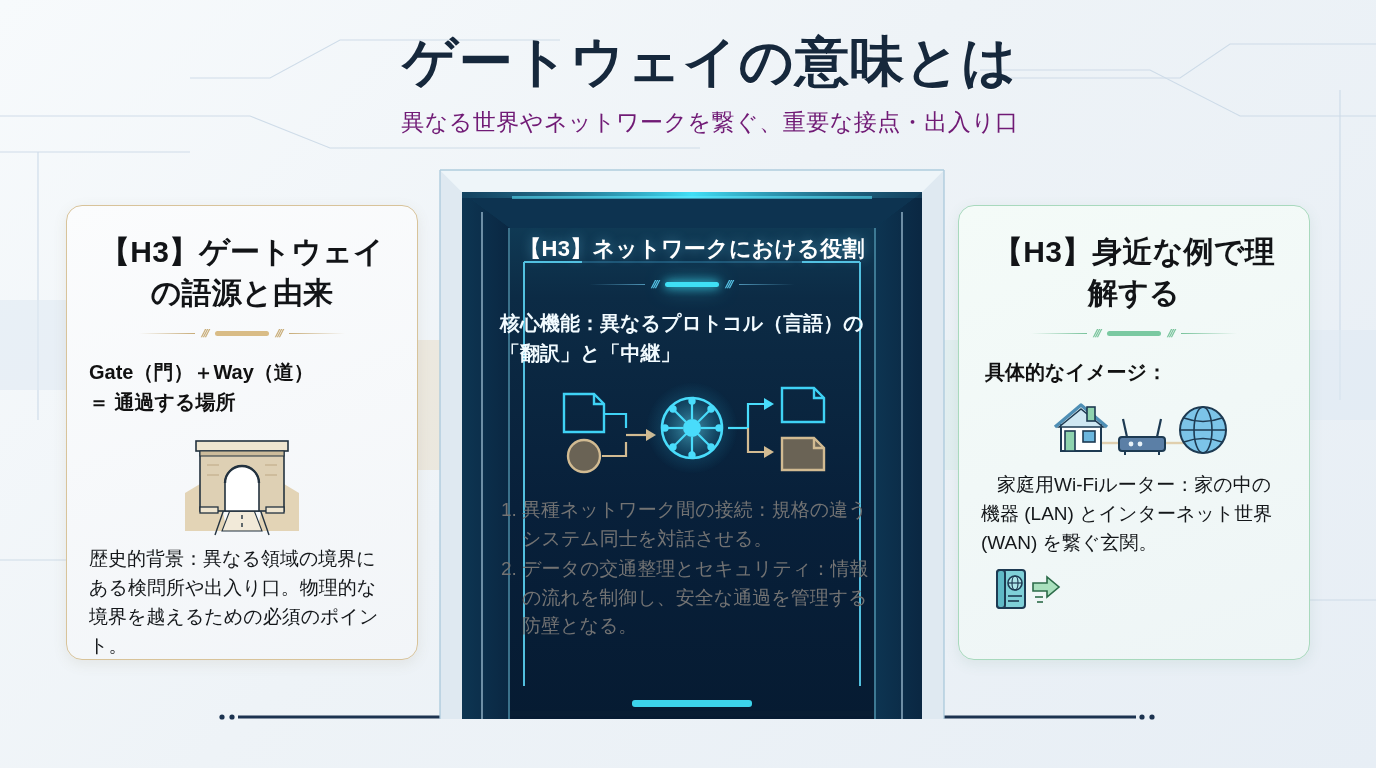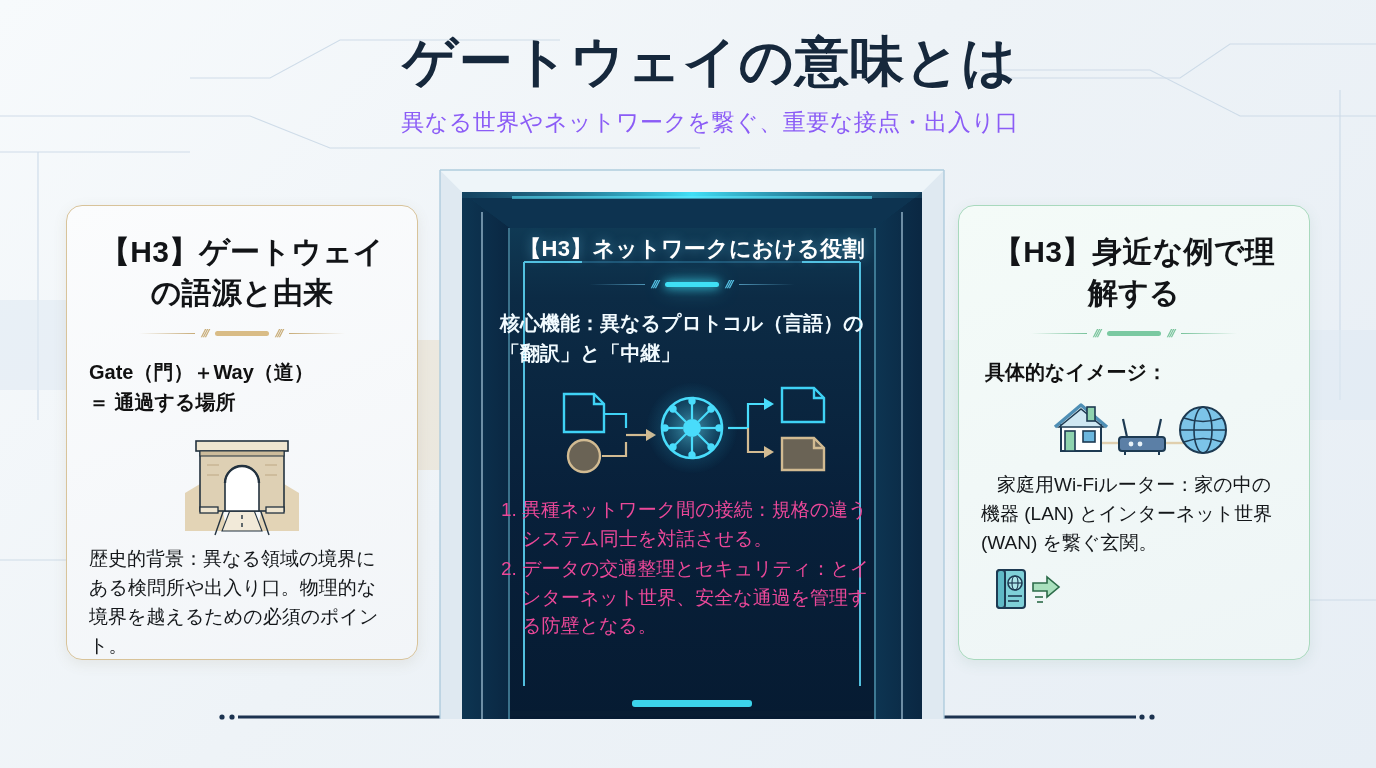--- a/index.html
+++ b/index.html
@@ -14,21 +14,21 @@
   
   .bg-lines{ position:absolute; inset:0; z-index:0; pointer-events:none; }
 
   
   .header{ position:absolute; top:0; left:0; width:1376px; z-index:3; text-align:center;padding-left:44px; }
   .title{
     font-size:54px; font-weight:bold; color:#16283c; letter-spacing:1px;
     margin-top:32px; line-height:1.1;
     text-shadow:0 1px 0 rgba(255,255,255,.8);
   }
-  .subtitle{ font-size:23px; color:#8b5cf6; margin-top:16px; letter-spacing:.5px; }
+  .subtitle{ font-size:23px; color:#701a75; margin-top:16px; letter-spacing:.5px; }
 
   
   .card{
     position:absolute; top:205px; height:455px; z-index:4;
     border-radius:16px; padding:26px 22px 20px;
     display:flex; flex-direction:column; align-items:center;
   }
   .card-left{
     left:66px; width:352px;
     background:linear-gradient(160deg,#fbfcfd 0%,#f2f5f8 100%);
@@ -87,21 +87,21 @@
     font-size:22px; font-weight:bold; color:#ffffff; text-align:center;
     letter-spacing:.3px; text-shadow:0 0 12px rgba(120,220,255,.45);
     margin-top:18px;
   }
   .portal-lead{
     font-size:20px; font-weight:bold; color:#f2fbff; line-height:1.5;
     width:100%; text-align:left; padding:0 6px;
   }
   .portal-list{ width:100%; padding:0 6px 0 10px; margin-top:6px; }
   .portal-list li{
-    font-size:19px; color:#ec4899; line-height:1.5; margin-bottom:2px;
+    font-size:19px; color:#737373; line-height:1.5; margin-bottom:2px;
     list-style-position:outside; margin-left:18px;
   }
   .portal-list{ list-style-type:decimal; }
   .hub-row{ width:100%; display:flex; justify-content:center; margin:12px 0 14px; }
 </style>
 </head>
 <body>
 
 <svg class="bg-lines" viewBox="0 0 1376 768">
   <g stroke="#c9d8e6" stroke-width="1.2" fill="none" opacity="0.85">
@@ -327,21 +327,21 @@
         <path d="M240 8 L272 8 L282 18 L282 42 L240 42 Z" fill="none" stroke="#3fd2f5" stroke-width="2.4"></path>
         <path d="M272 8 L272 18 L282 18" fill="none" stroke="#3fd2f5" stroke-width="2.4"></path>
 
         <path d="M240 58 L272 58 L282 68 L282 90 L240 90 Z" fill="#6a6355" stroke="#d2bb92" stroke-width="2.4"></path>
         <path d="M272 58 L272 68 L282 68" fill="none" stroke="#d2bb92" stroke-width="2.4"></path>
       </svg>
     </div>
 
     <ol class="portal-list">
       <li>異種ネットワーク間の接続：規格の違うシステム同士を対話させる。</li>
-      <li>データの交通整理とセキュリティ：とインターネット世界、安全な通過を管理する防壁となる。</li>
+      <li>データの交通整理とセキュリティ：情報の流れを制御し、安全な通過を管理する防壁となる。</li>
     </ol>
   </div>
 </div>
 
 <div class="card card-right">
   <div class="card-h3">【H3】身近な例で理解する</div>
 
   <div class="divider div-green">
     <span class="ln"></span>
     <span class="slashes">///</span>

